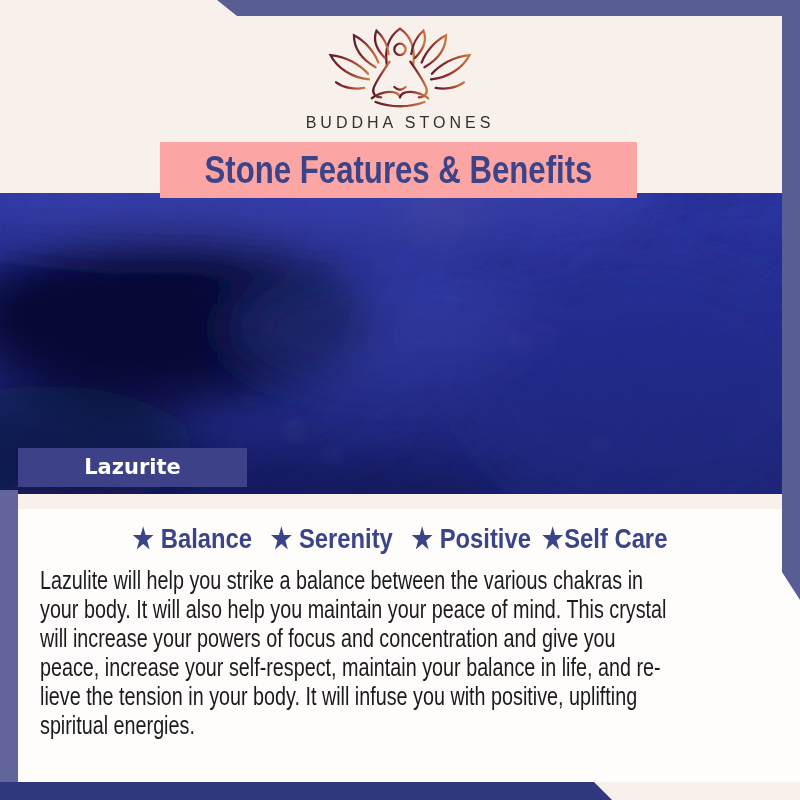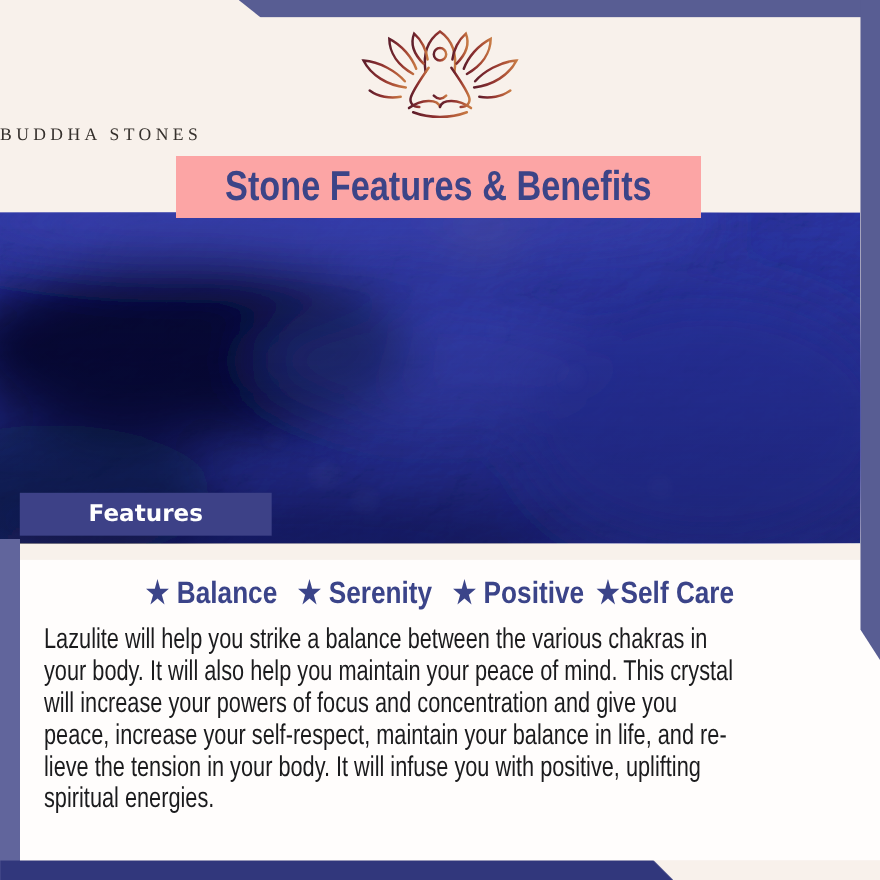--- a/index.html
+++ b/index.html
@@ -10,22 +10,22 @@
   .frame-top{position:absolute;top:0;left:217px;right:0;height:16px;background:#585d93;
              clip-path:polygon(0 0,100% 0,100% 100%,20px 100%);}
   .frame-right{position:absolute;top:0;right:0;width:18px;height:600px;background:#585d93;
              clip-path:polygon(0 0,100% 0,100% 100%,0 572px);}
   .frame-left{position:absolute;left:0;top:490px;bottom:0;width:18px;background:#61659c;}
   .frame-bottom{position:absolute;left:0;bottom:0;height:18px;width:612px;background:#31377c;
              clip-path:polygon(0 0,594px 0,100% 100%,0 100%);}
 
   
   .logo{position:absolute;left:320px;top:24px;width:160px;height:94px;}
-  .brand-name{position:absolute;left:0;right:0;top:114px;
-              font-family:Liberation Serif, serif;font-size:16px;letter-spacing:4px;
+  .brand-name{position:absolute;left:0;right:0;top:114px;text-align:center;
+              font-family:Liberation Sans, sans-serif;font-size:16px;letter-spacing:4px;
               color:#35302c;}
 
   
   .heading-panel{position:absolute;left:160px;top:142px;width:477px;height:56px;background:#fca5a5;}
   .page-title{display:block;width:100%;line-height:56px;margin:0;text-align:center;
               font-size:38px;font-weight:bold;color:#3c4487;transform:scaleX(0.82);
               white-space:nowrap;}
 
   
   .stone-photo{position:absolute;left:0;top:193px;width:782px;height:301px;overflow:hidden;}
@@ -130,21 +130,21 @@
       <path d="M91,40 C98,50 105,60 108,68 C110,74 106,78 100,78"></path>
       <path d="M50,79 C62,70 78,70 80,78"></path>
       <path d="M110,79 C98,70 82,70 80,78"></path>
       <path d="M54,83 C70,89 90,89 106,83"></path>
       <path d="M74,67 C78,71 82,71 86,67"></path>
     </g>
   </svg>
   <div class="brand-name">BUDDHA STONES</div>
 
   <div class="stone-label">
-    <span>Features</span>
+    <span>Lazurite</span>
   </div>
 
   <div class="text-panel"></div>
 
   <div class="benefits-line"><span class="benefit-item"><span class="star">★</span><span>Balance</span></span><span class="benefit-item"><span class="star">★</span><span>Serenity</span></span><span class="benefit-item"><span class="star">★</span><span>Positive</span></span><span class="benefit-item tight"><span class="star">★</span><span>Self Care</span></span></div>
 
   <div class="description">
       <div class="desc-line">Lazulite will help you strike a balance between the various chakras in</div>
       <div class="desc-line">your body. It will also help you maintain your peace of mind. This crystal</div>
       <div class="desc-line">will increase your powers of focus and concentration and give you</div>

